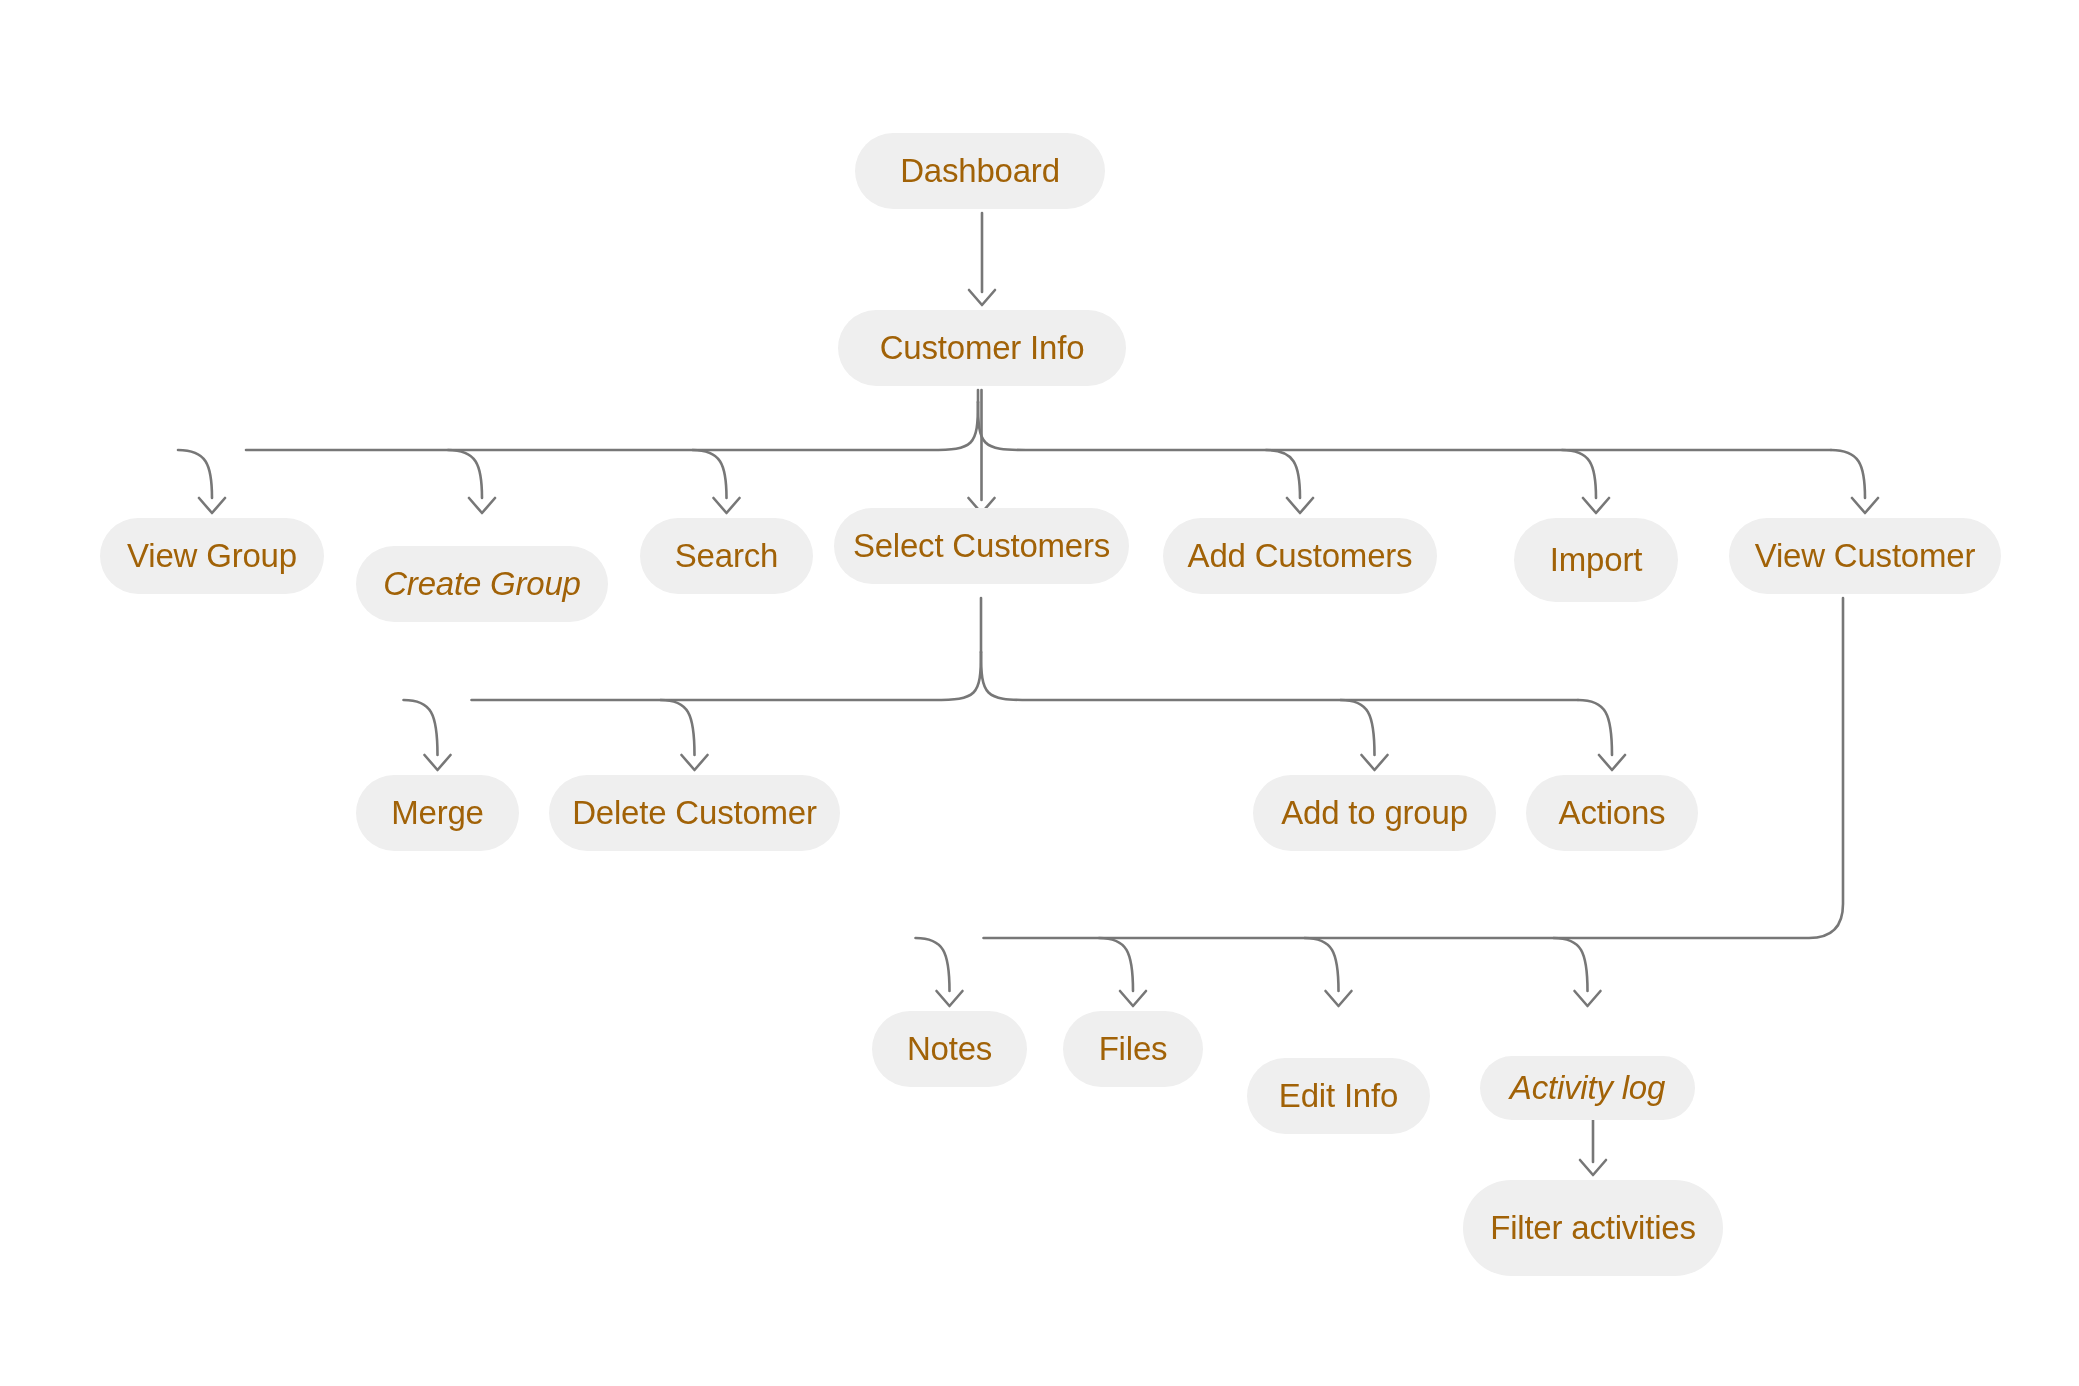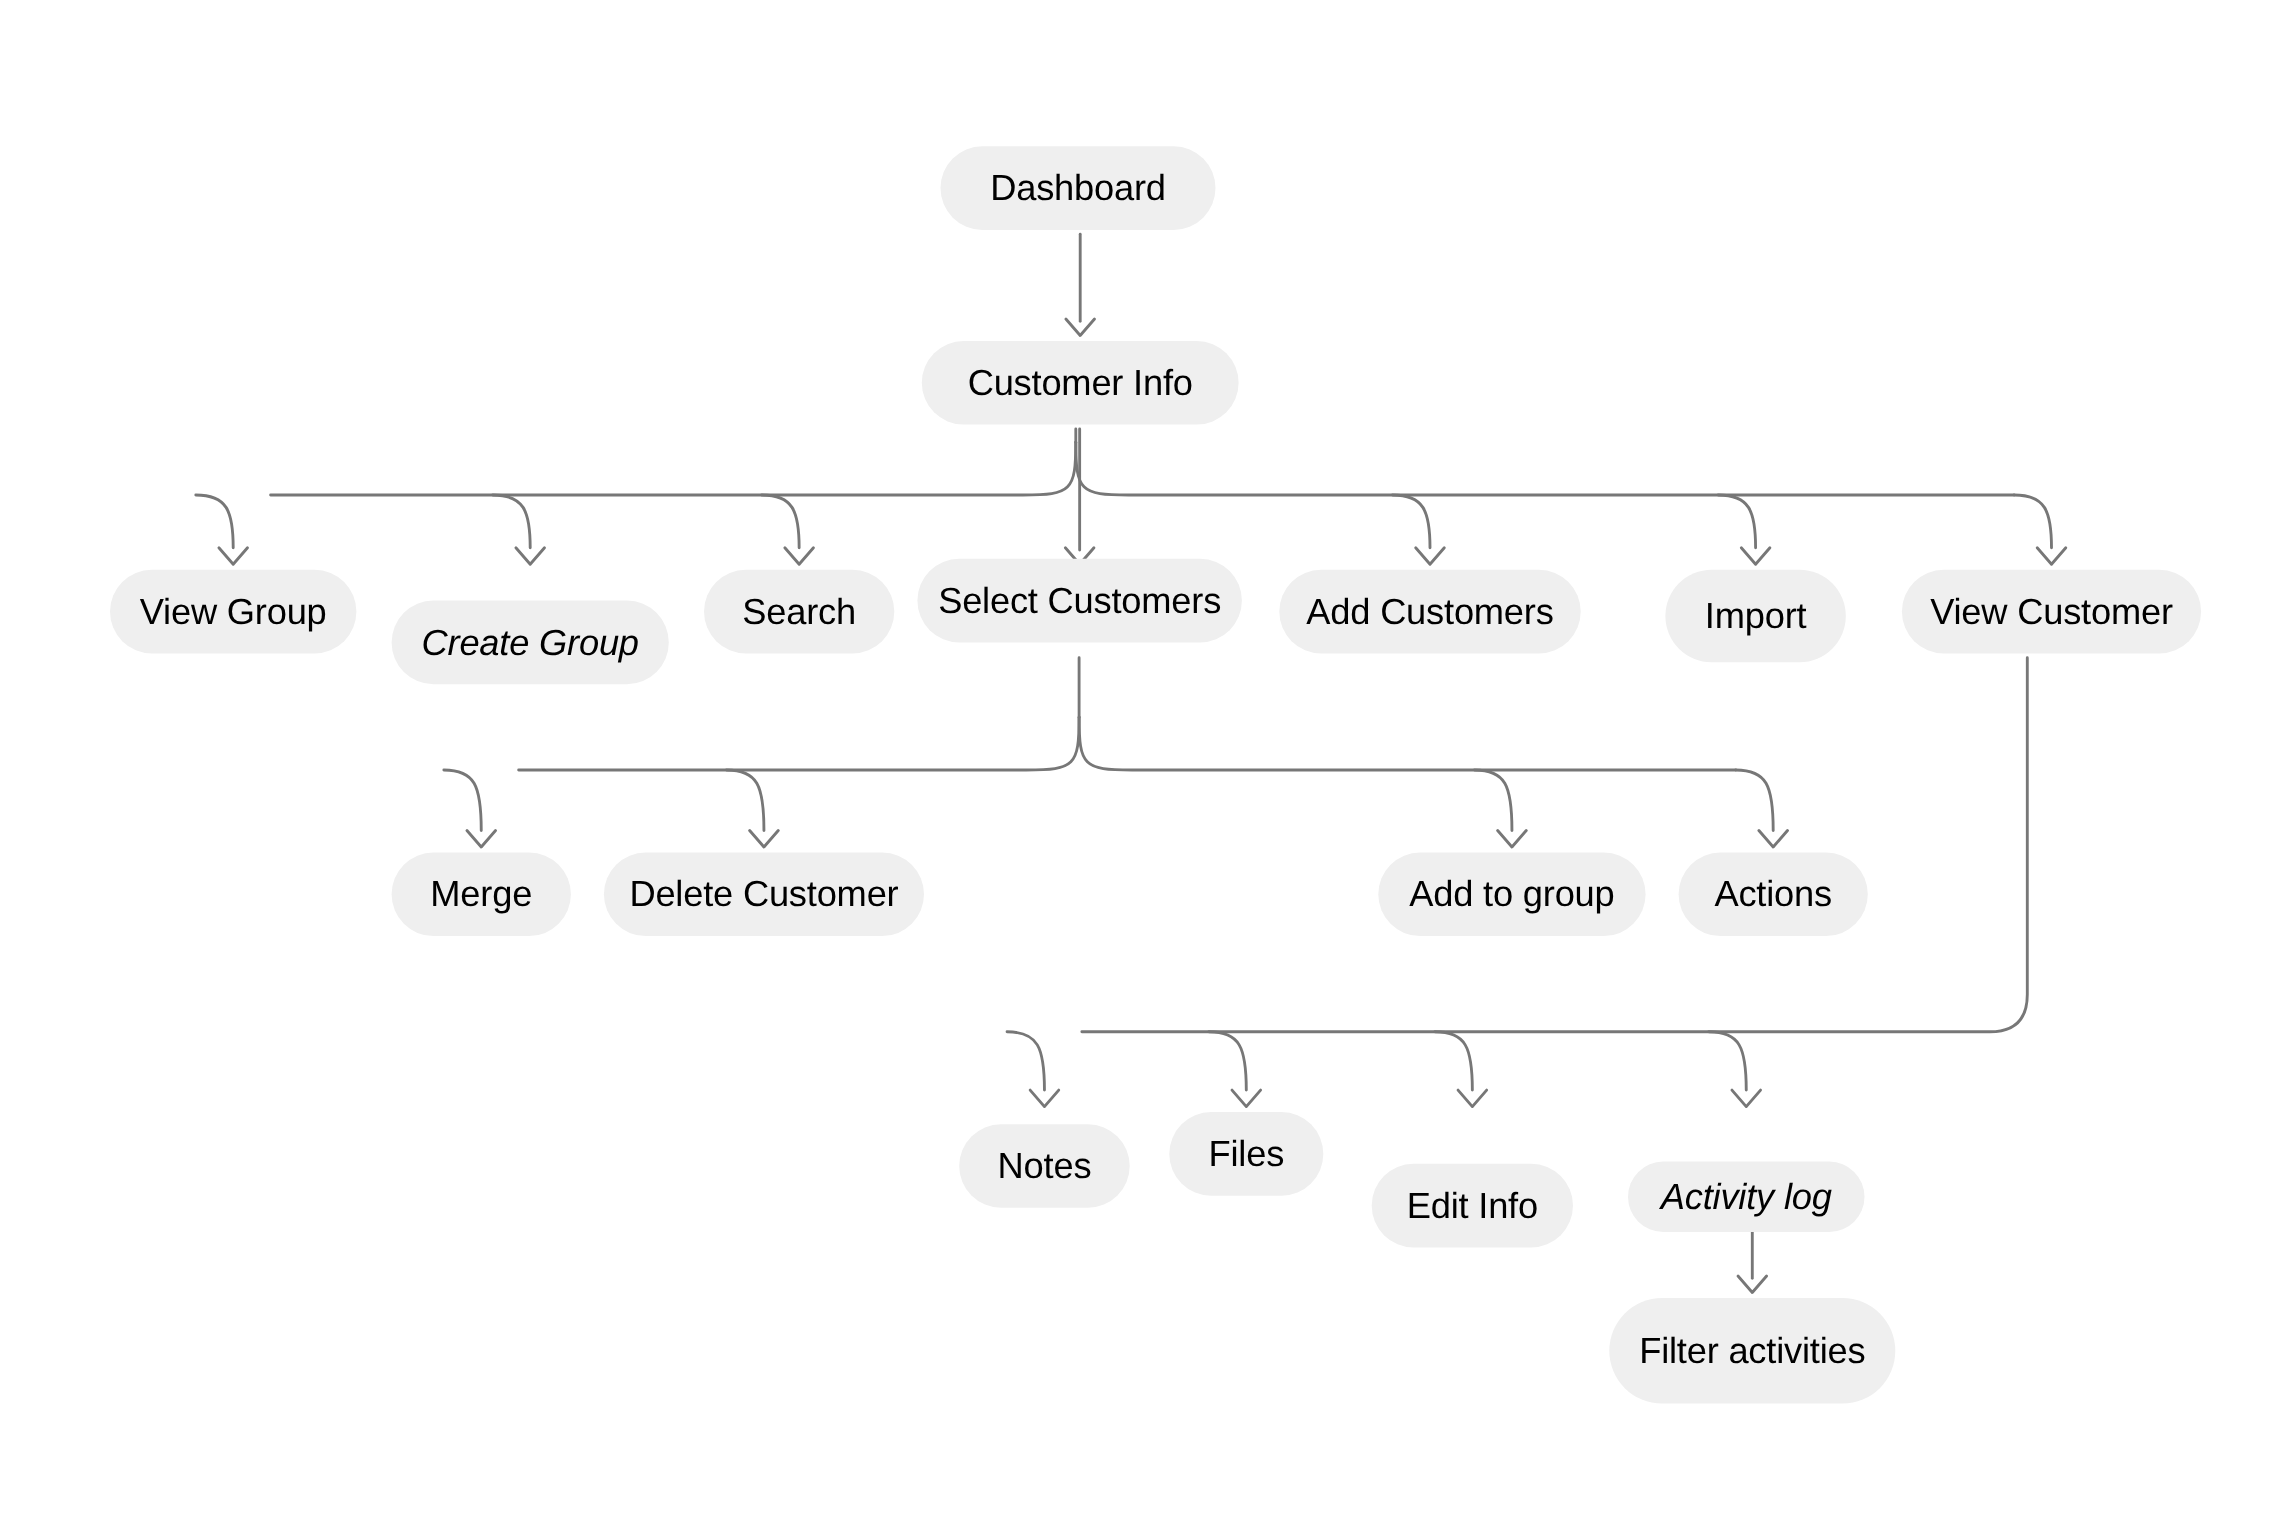--- a/index.html
+++ b/index.html
@@ -30,21 +30,21 @@
     width: 2079px;
     height: 1386px;
   }
   .node {
     position: absolute;
     display: flex;
     align-items: center;
     justify-content: center;
     background: #efefef;
     border-radius: 999px;
-    color: #000000;
+    color: #a16207;
     font-size: 33px;
     font-weight: 400;
     letter-spacing: -0.2px;
     white-space: nowrap;
     box-sizing: border-box;
     cursor: pointer;
     user-select: none;
   }
   .node-label {
     display: block;
@@ -132,21 +132,21 @@
       </div>
       <div class="node" style="left: 549px; top: 775px; width: 291px; height: 76px;">
         <span class="node-label">Delete Customer</span>
       </div>
       <div class="node" style="left: 1253px; top: 775px; width: 243px; height: 76px;">
         <span class="node-label">Add to group</span>
       </div>
       <div class="node" style="left: 1526px; top: 775px; width: 172px; height: 76px;">
         <span class="node-label">Actions</span>
       </div>
-      <div class="node" style="left: 872px; top: 1011px; width: 155px; height: 76px; margin-top: 11px;">
+      <div class="node" style="left: 872px; top: 1011px; width: 155px; height: 76px;">
         <span class="node-label">Notes</span>
       </div>
       <div class="node" style="left: 1063px; top: 1011px; width: 140px; height: 76px;">
         <span class="node-label">Files</span>
       </div>
       <div class="node" style="left: 1247px; top: 1058px; width: 183px; height: 76px;">
         <span class="node-label">Edit Info</span>
       </div>
       <div class="node" style="left: 1480px; top: 1056px; width: 215px; height: 64px; font-style: italic;">
         <span class="node-label">Activity log</span>

